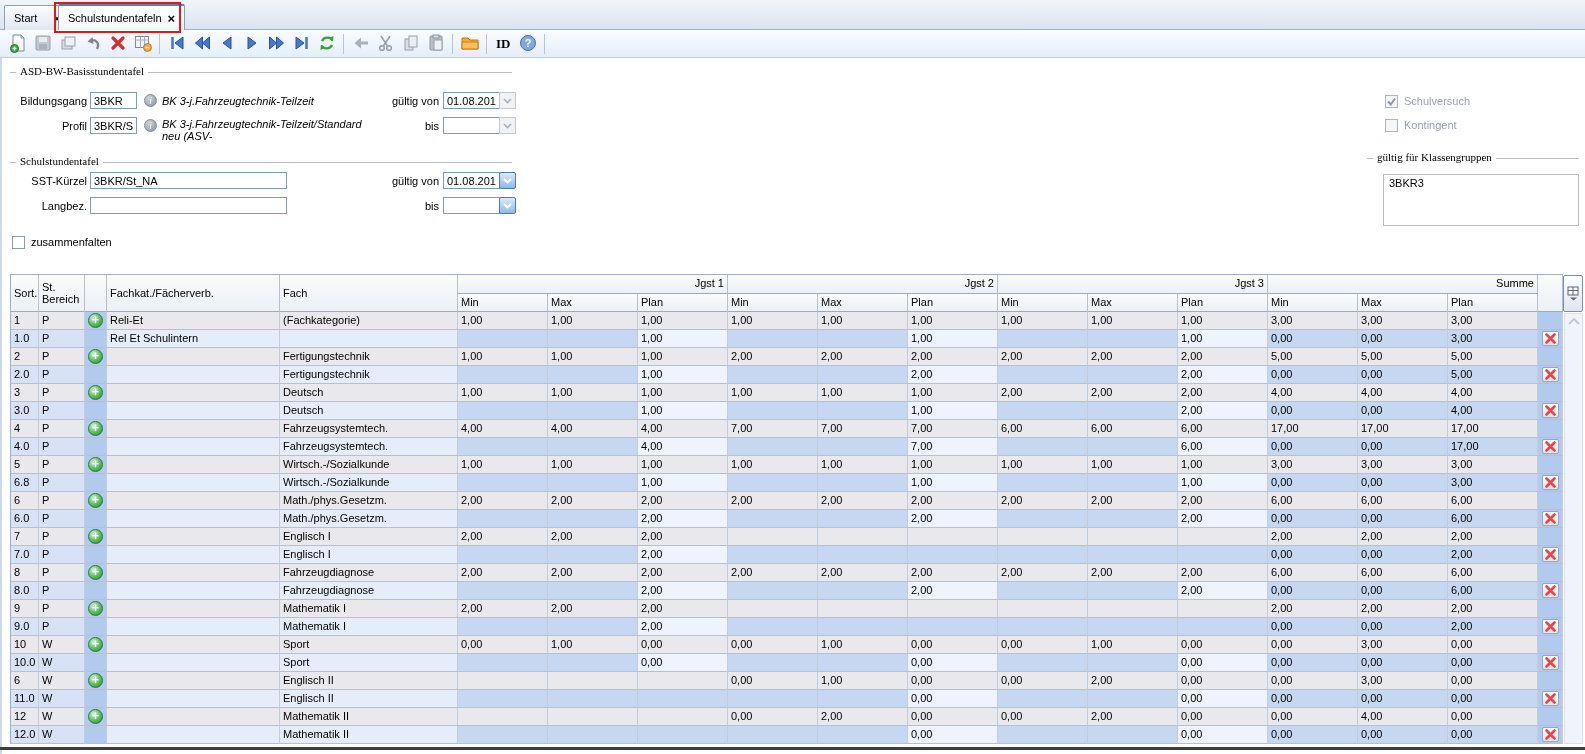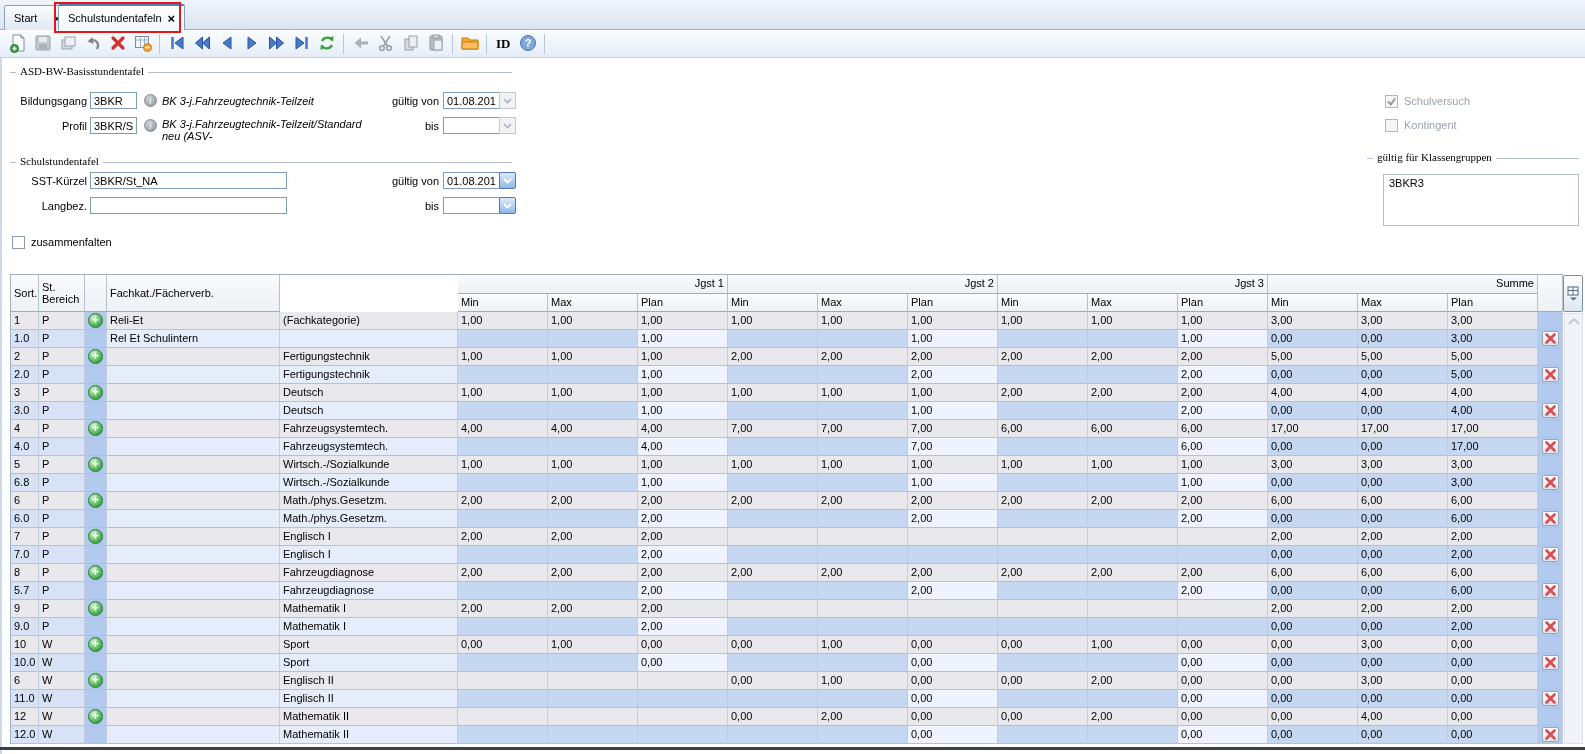--- a/index.html
+++ b/index.html
@@ -278,20 +278,21 @@
   </div>
   <div class="klbox" style="left:1381px;top:116px;width:196px;height:52px;">
     <span>3BKR3</span>
   </div>
 
   <div class="grid" id="grid">
       <div class="gc gh vc" style="grid-area: 1 / 1 / 3;">Sort.</div>
       <div class="gc gh vc wrap" style="grid-area: 1 / 2 / 3;">St. Bereich</div>
       <div class="gc gh vc" style="grid-area: 1 / 3 / 3;"></div>
       <div class="gc gh vc" style="grid-area: 1 / 4 / 3;">Fachkat./Fächerverb.</div>
+      <div class="gc gh vc" style="grid-area: 1 / 5 / 3;">Fach</div>
       <div class="gc gh ctr" style="grid-area: 1 / 6 / auto / 9;">Jgst 1</div>
       <div class="gc gh ctr" style="grid-area: 1 / 9 / auto / 12;">Jgst 2</div>
       <div class="gc gh ctr" style="grid-area: 1 / 12 / auto / 15;">Jgst 3</div>
       <div class="gc gh ctr" style="grid-area: 1 / 15 / auto / 18;">Summe</div>
       <div class="gc gh" style="grid-area: 2 / 6;">Min</div>
       <div class="gc gh" style="grid-area: 2 / 7;">Max</div>
       <div class="gc gh" style="grid-area: 2 / 8;">Plan</div>
       <div class="gc gh" style="grid-area: 2 / 9;">Min</div>
       <div class="gc gh" style="grid-area: 2 / 10;">Max</div>
       <div class="gc gh" style="grid-area: 2 / 11;">Plan</div>
@@ -623,21 +624,21 @@
       <div class="gc" style="background: rgb(233, 233, 237); grid-area: 17 / 9;">2,00</div>
       <div class="gc" style="background: rgb(233, 233, 237); grid-area: 17 / 10;">2,00</div>
       <div class="gc" style="background: rgb(233, 233, 237); grid-area: 17 / 11;">2,00</div>
       <div class="gc" style="background: rgb(233, 233, 237); grid-area: 17 / 12;">2,00</div>
       <div class="gc" style="background: rgb(233, 233, 237); grid-area: 17 / 13;">2,00</div>
       <div class="gc" style="background: rgb(233, 233, 237); grid-area: 17 / 14;">2,00</div>
       <div class="gc" style="background: rgb(233, 233, 237); grid-area: 17 / 15;">6,00</div>
       <div class="gc" style="background: rgb(233, 233, 237); grid-area: 17 / 16;">6,00</div>
       <div class="gc" style="background: rgb(233, 233, 237); grid-area: 17 / 17;">6,00</div>
       <div class="gc icel" style="background: rgb(178, 202, 238); grid-area: 17 / 18;"></div>
-      <div class="gc" style="background: rgb(215, 226, 246); grid-area: 18 / 1;">5.7</div>
+      <div class="gc" style="background: rgb(215, 226, 246); grid-area: 18 / 1;">8.0</div>
       <div class="gc" style="background: rgb(215, 226, 246); grid-area: 18 / 2;">P</div>
       <div class="gc icel" style="background: rgb(178, 202, 238); grid-area: 18 / 3;"></div>
       <div class="gc" style="background: rgb(230, 237, 250); grid-area: 18 / 4;"></div>
       <div class="gc" style="background: rgb(230, 237, 250); grid-area: 18 / 5;">Fahrzeugdiagnose</div>
       <div class="gc" style="background: rgb(198, 215, 242); grid-area: 18 / 6;"></div>
       <div class="gc" style="background: rgb(198, 215, 242); grid-area: 18 / 7;"></div>
       <div class="gc" style="background: rgb(238, 243, 253); grid-area: 18 / 8;">2,00</div>
       <div class="gc" style="background: rgb(198, 215, 242); grid-area: 18 / 9;"></div>
       <div class="gc" style="background: rgb(198, 215, 242); grid-area: 18 / 10;"></div>
       <div class="gc" style="background: rgb(238, 243, 253); grid-area: 18 / 11;">2,00</div>

